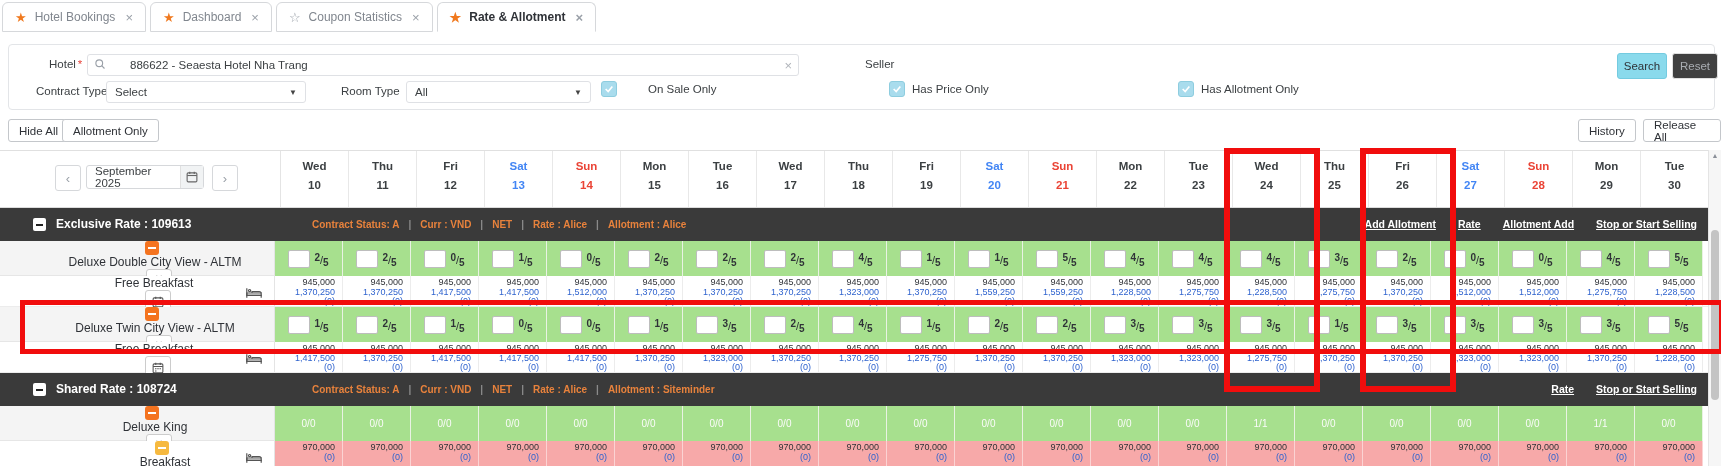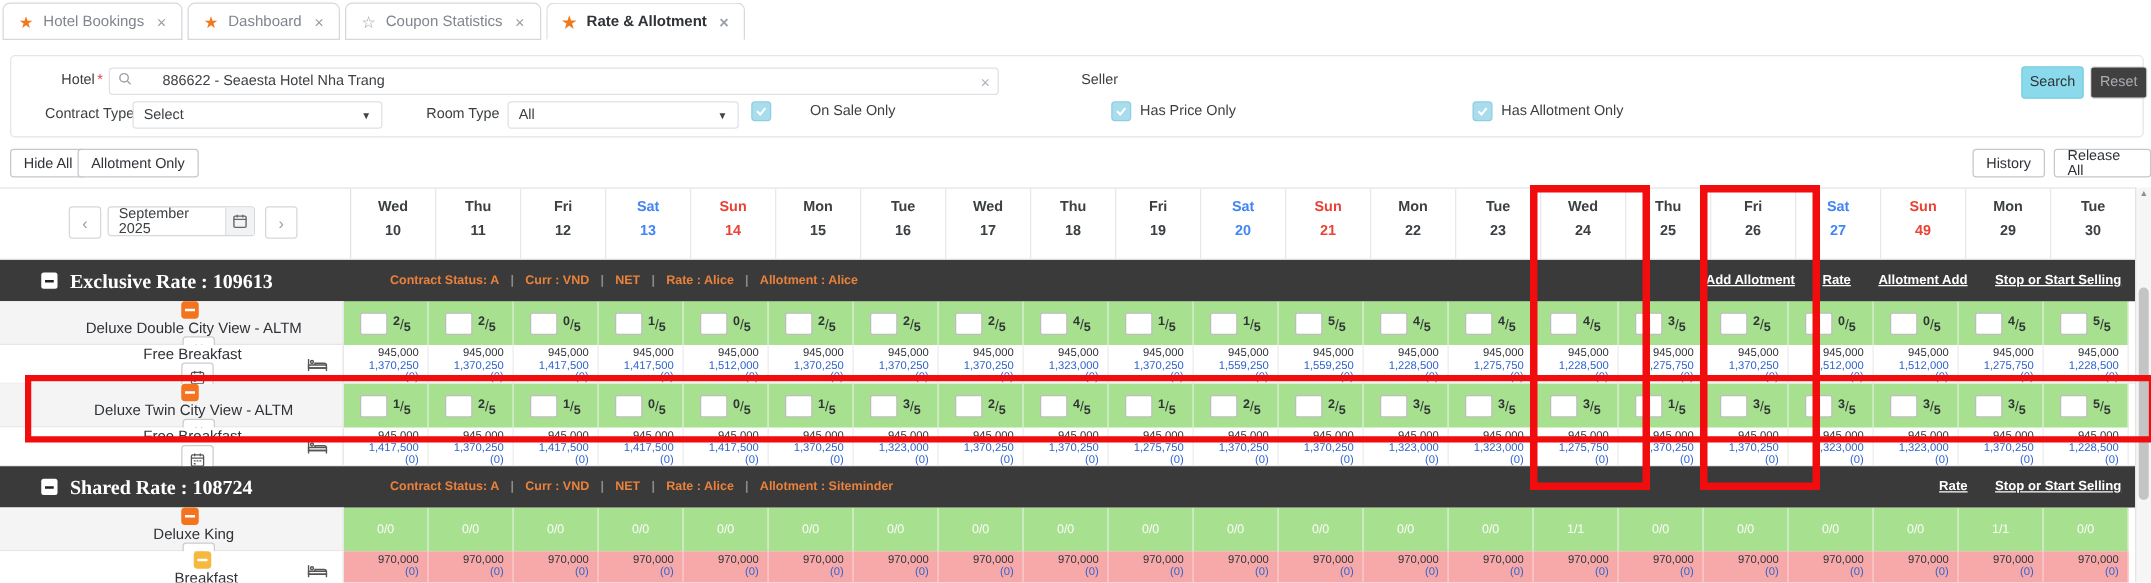--- a/index.html
+++ b/index.html
@@ -54,21 +54,21 @@
   #day-head{display:flex;}
   .dcell{width:68px;box-sizing:border-box;border-right:1px solid #e8e8e8;text-align:center;padding-top:9px;}
   .dname{font-size:11.5px;font-weight:bold;}
   .dnum{font-size:11.5px;font-weight:bold;margin-top:7px;}
   .dcell.sat .dname,.dcell.sat .dnum{color:#4285f4;}
   .dcell.sun .dname,.dcell.sun .dnum{color:#ea4335;}
   
   .drow{position:relative;height:33px;background:#3a3a3a;width:1709px;}
   .collapse{position:absolute;left:33px;top:10px;width:13px;height:13px;background:#fff;border-radius:2px;}
   .collapse::after{content:"";display:block;width:7px;height:2px;background:#222;margin:5.5px auto 0;}
-  .gtitle{position:absolute;left:56px;top:9px;color:#fff;font-size:16px;font-weight:bold;font-family:Liberation Serif, serif;}
+  .gtitle{position:absolute;left:56px;top:9px;color:#fff;font-size:12px;font-weight:bold;}
   .gmeta{position:absolute;left:312px;top:11px;display:flex;}
   .gmeta .mitem{color:#e8823c;font-size:10px;font-weight:bold;white-space:nowrap;}
   .gmeta .mitem + .mitem::before{content:"|";color:#8a8a8a;margin:0 9px;}
   .glinks{position:absolute;right:12px;top:10px;display:flex;gap:22px;}
   .glink{color:#fff;font-size:10.5px;font-weight:bold;text-decoration:underline;white-space:nowrap;}
   
   .arow,.prow{display:flex;width:1709px;}
   .arow{height:35px;}
   .prow{height:30px;border-bottom:1px solid #ececec;background:#fff;}
   .lcell{width:275px;box-sizing:border-box;border-right:1px solid #e4e4e4;position:relative;
@@ -275,21 +275,21 @@
         <div class="dcell ">
           <div class="dname">Fri</div>
           <div class="dnum">26</div>
         </div>
         <div class="dcell sat">
           <div class="dname">Sat</div>
           <div class="dnum">27</div>
         </div>
         <div class="dcell sun">
           <div class="dname">Sun</div>
-          <div class="dnum">49</div>
+          <div class="dnum">28</div>
         </div>
         <div class="dcell ">
           <div class="dname">Mon</div>
           <div class="dnum">29</div>
         </div>
         <div class="dcell ">
           <div class="dname">Tue</div>
           <div class="dnum">30</div>
         </div>
       </div>

